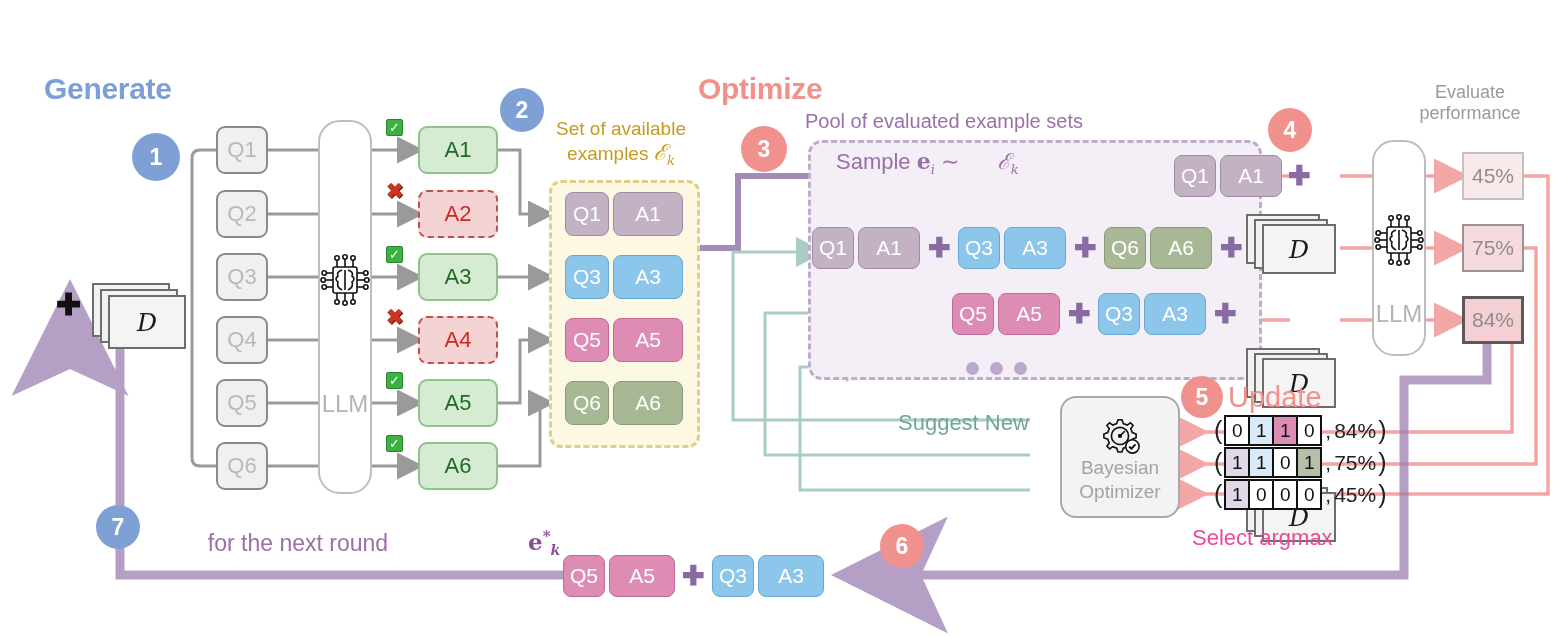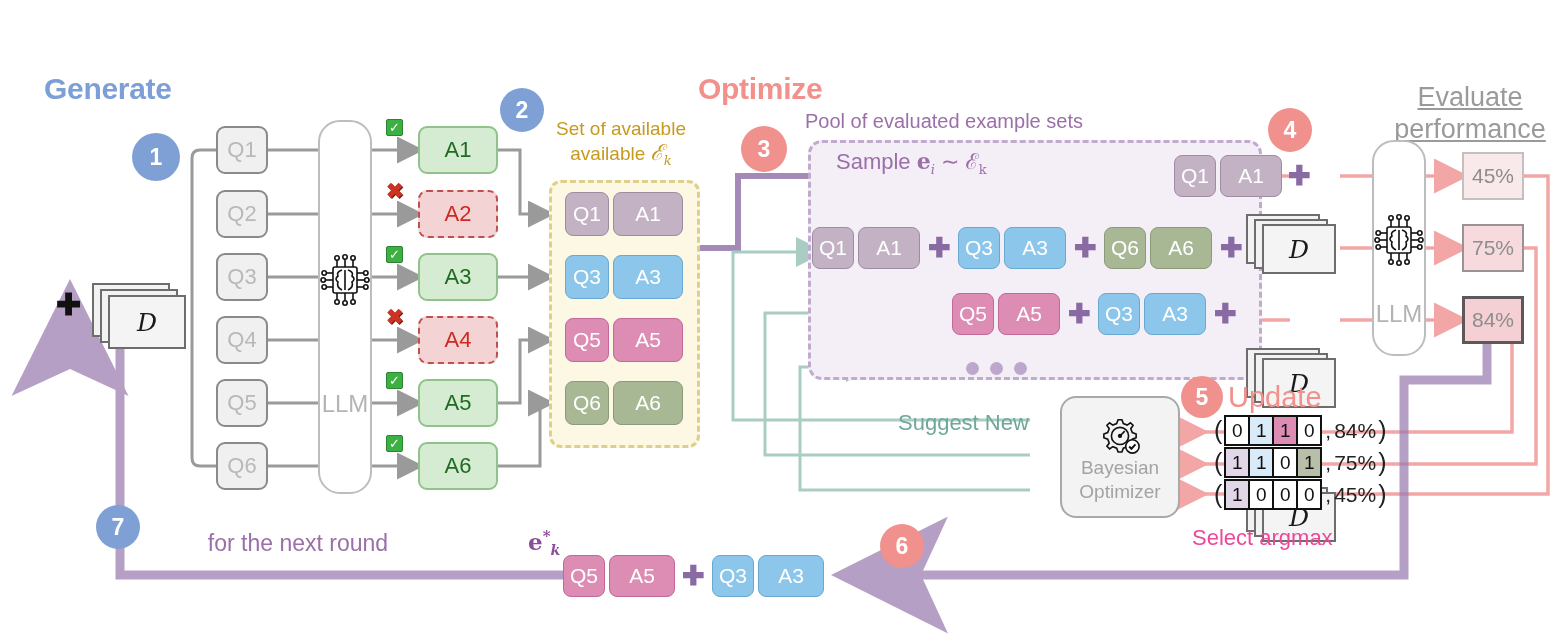--- a/index.html
+++ b/index.html
@@ -80,21 +80,21 @@
   .bits{display:flex;}
   .bit{width:22px;height:27px;border:2px solid #111;margin-left:-2px;
        display:flex;align-items:center;justify-content:center;
        font-size:19px;color:#111;background:#ffffff;}
   .bit:first-child{margin-left:0;}
   .pct{padding-left:3px;font-size:21px;color:#222;}
 
   .update-lbl{color:#f2918c;font-size:29px;}
   .suggest-lbl{color:#6fa898;font-size:22px;}
   .argmax-lbl{color:#ec4899;font-size:22px;}
-  .eval-lbl{color:#9a9a9a;font-size:27px;text-align:center;line-height:1.18;text-decoration:underline;}
+  .eval-lbl{color:#9a9a9a;font-size:18px;text-align:center;line-height:1.18;}
   .step7-lbl{color:#9b6fa8;font-size:23px;text-align:center;line-height:1.2;}
   .estar{color:#8a4f96;font-size:23px;font-family:"DejaVu Serif",serif;}
 
   svg{overflow:visible;}
 </style>
 </head>
 <body>
 
 <div id="stage">
 
@@ -257,21 +257,21 @@
   <div class="abs chk" style="left:386px;top:372px;">✓</div>
   <div class="abs abox ok" style="left:418px;top:379px;width:80px;height:48px;">A5</div>
 
   <div class="abs chk" style="left:386px;top:435px;">✓</div>
   <div class="abs abox ok" style="left:418px;top:442px;width:80px;height:48px;">A6</div>
 
   <div class="abs badge blue" style="left:500px;top:88px;width:44px;height:44px;">2</div>
 
   <div class="abs set-cap" style="left:532px;top:118px;width:178px;">
     <span>Set of available</span><br>
-    <span>available</span>
+    <span>examples</span>
     <span style="font-family:'DejaVu Serif',serif;font-style:italic;font-size:22px;"><span>ℰ</span><sub style="font-size:13px;">k</sub></span>
   </div>
 
   <div class="abs setpanel" style="left:549px;top:180px;width:151px;height:268px;"></div>
 
   <div class="abs chip mauve" style="left:565px;top:192px;width:44px;height:44px;">Q1</div>
   <div class="abs chip mauve" style="left:613px;top:192px;width:70px;height:44px;">A1</div>
 
   <div class="abs chip blue" style="left:565px;top:255px;width:44px;height:44px;">Q3</div>
   <div class="abs chip blue" style="left:613px;top:255px;width:70px;height:44px;">A3</div>
@@ -287,21 +287,21 @@
   <div class="abs badge pink" style="left:741px;top:126px;width:46px;height:46px;">3</div>
 
   <div class="abs pool-cap" style="left:805px;top:110px;">Pool of evaluated example sets</div>
 
   <div class="abs poolpanel" style="left:808px;top:140px;width:454px;height:240px;"></div>
 
   <div class="abs sample-lbl" style="left:836px;top:145px;">
     <span>Sample</span>
     <span style="font-family:'DejaVu Serif',serif;font-weight:bold;text-align:right;"><span>e</span><sub style="font-size:13px;font-weight:normal;font-style:italic;">i</sub></span>
     <span>∼</span>
-    <span style="font-family:'DejaVu Serif',serif;"><span>ℰ</span><sub style="font-size:13px;">k</sub></span>
+    <span style="font-family:'DejaVu Serif',serif;font-style:italic;margin-left:32px;"><span>ℰ</span><sub style="font-size:13px;">k</sub></span>
   </div>
 
   <div class="abs chip mauve" style="left:1174px;top:155px;width:42px;height:42px;">Q1</div>
   <div class="abs chip mauve" style="left:1220px;top:155px;width:62px;height:42px;">A1</div>
   <div class="abs plus-ico" style="left:1288px;top:163px;">✚</div>
 
   <div class="abs chip mauve" style="left:812px;top:227px;width:42px;height:42px;">Q1</div>
   <div class="abs chip mauve" style="left:858px;top:227px;width:62px;height:42px;">A1</div>
   <div class="abs plus-ico" style="left:928px;top:235px;">✚</div>
   <div class="abs chip blue" style="left:958px;top:227px;width:42px;height:42px;">Q3</div>

